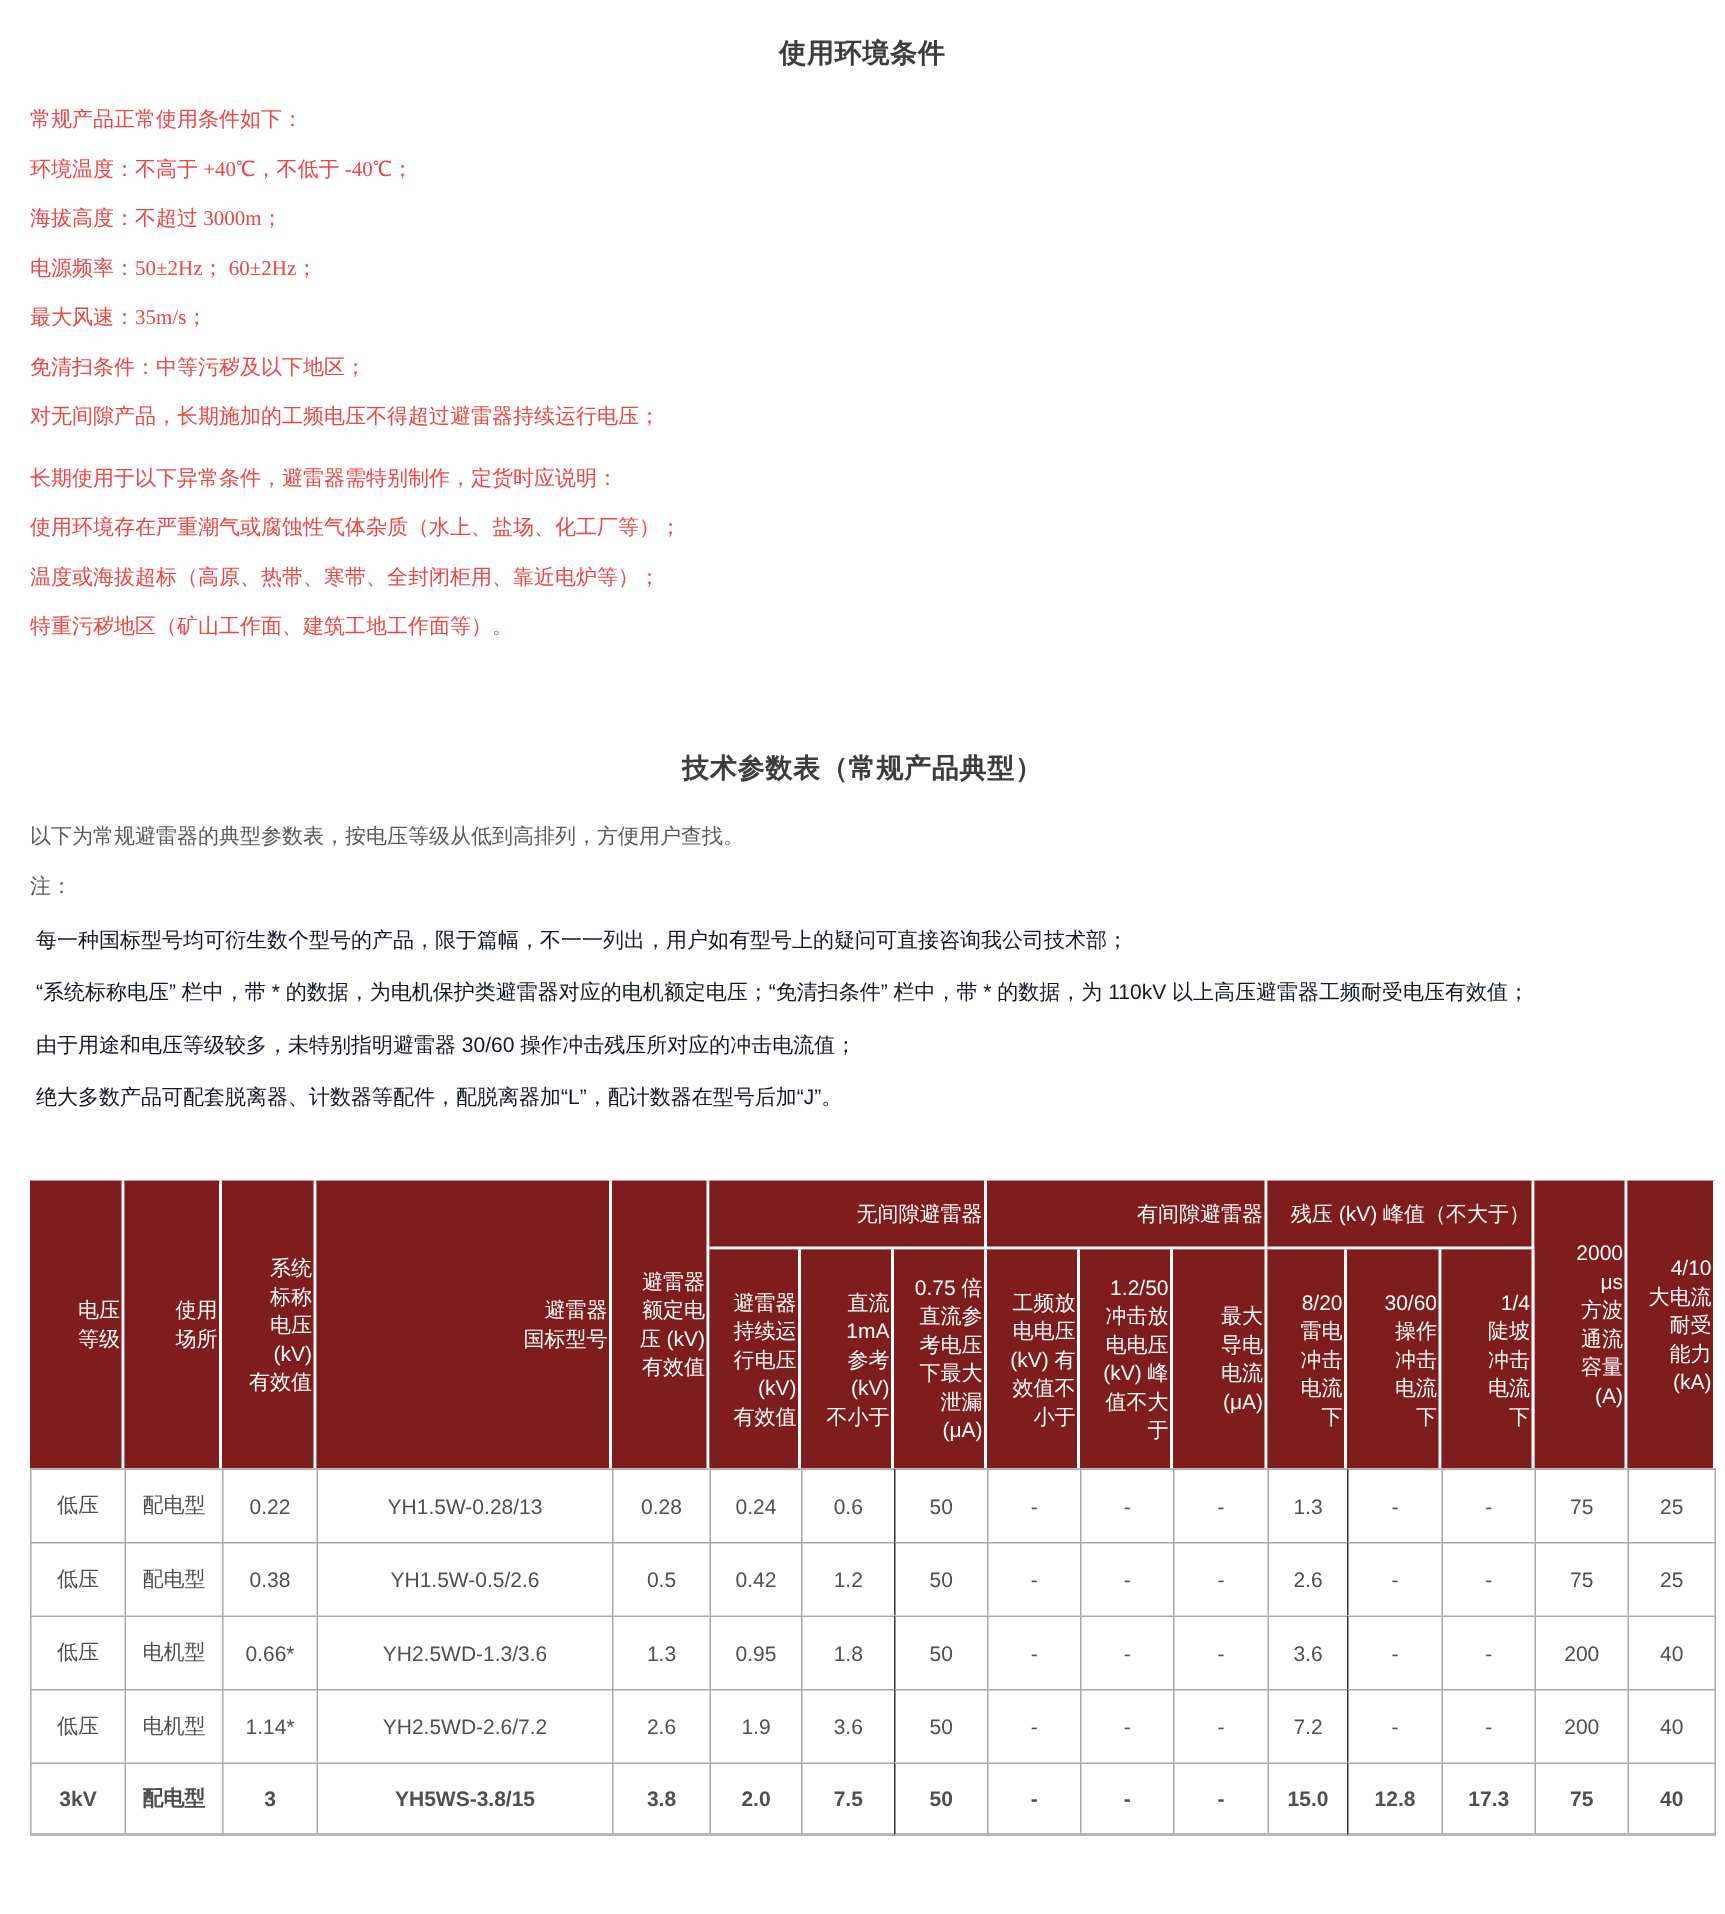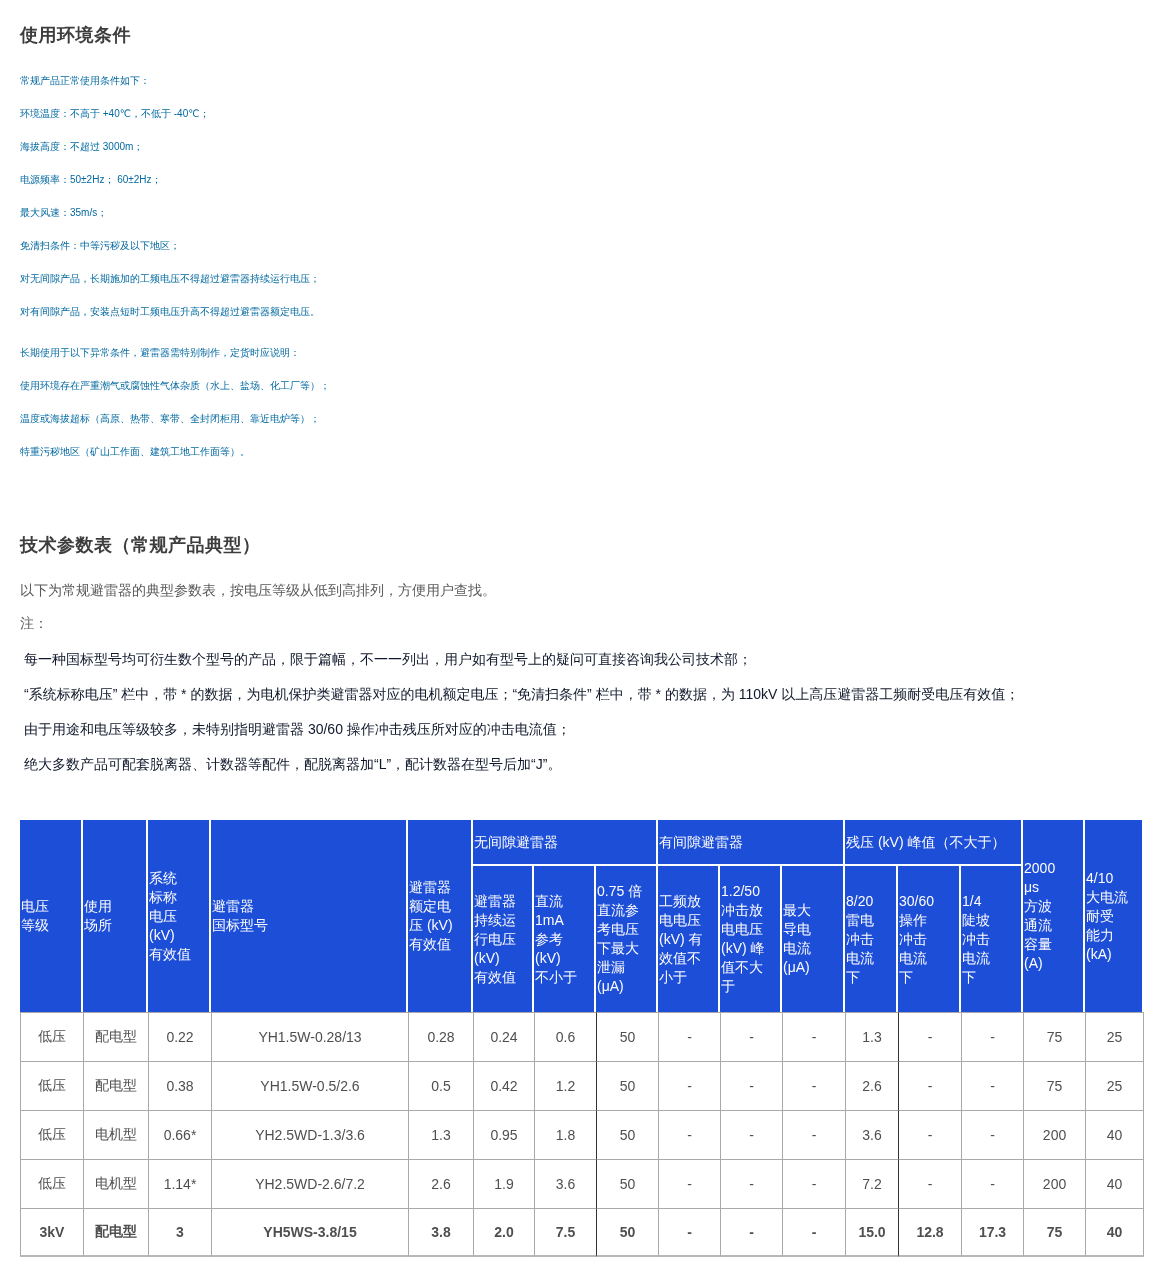--- a/index.html
+++ b/index.html
@@ -11,47 +11,49 @@
   }
   .page { padding: 22px 20px 0 20px; }
 
   h2.section-title {
     font-size: 18px;
     font-weight: 600;
     color: #3d3d3d;
     margin: 0 0 16px 0;
     line-height: 26px;
     letter-spacing: 0.5px;
+    text-align: center;
   }
   .para-block p {
     margin: 0;
-    font-size: 10px;
+    font-size: 14px;
     line-height: 33px;
-    color: #0369a1;
+    color: #ef4444;
+    font-family: Liberation Serif, serif;
   }
   .gap-8  { height: 8px; }
   .gap-28 { height: 28px; }
   .section-2 { margin-top: 36px; }
   .intro-block p { margin: 0; font-size: 14px; line-height: 33px; color: #595959; }
   .notes-block p { margin: 4px; font-size: 14px; line-height: 31px; color: #0f172a; max-width: 1112px; }
 
   
   table.spec-table {
     margin-top: 40px;
     border-spacing: 0;
     table-layout: fixed;
     width: 1124px;
   }
   table.spec-table th {
-    background: #1d4ed8;
+    background: #7f1d1d;
     color: #fdfdfd;
     font-weight: normal;
     font-size: 14px;
     line-height: 19px;
-    text-align: left;
+    text-align: right;
     vertical-align: middle;
     white-space: pre-line;
     padding: 4px 1px;
     border-right: 2px solid #ffffff;
   }
   table.spec-table thead th.group { border-bottom: 2px solid #ffffff; }
   table.spec-table thead tr.group-row { height: 46px; }
   table.spec-table thead tr.sub-row  { height: 146px; }
   table.spec-table td {
     height: 49px;
@@ -79,21 +81,20 @@
     <h2 class="section-title">使用环境条件</h2>
 
     <div class="para-block">
       <p>常规产品正常使用条件如下：</p>
       <p>环境温度：不高于 +40℃，不低于 -40℃；</p>
       <p>海拔高度：不超过 3000m；</p>
       <p>电源频率：50±2Hz； 60±2Hz；</p>
       <p>最大风速：35m/s；</p>
       <p>免清扫条件：中等污秽及以下地区；</p>
       <p>对无间隙产品，长期施加的工频电压不得超过避雷器持续运行电压；</p>
-      <p>对有间隙产品，安装点短时工频电压升高不得超过避雷器额定电压。</p>
     </div>
 
     <div class="gap-8"></div>
 
     <div class="para-block">
       <p>长期使用于以下异常条件，避雷器需特别制作，定货时应说明：</p>
       <p>使用环境存在严重潮气或腐蚀性气体杂质（水上、盐场、化工厂等）；</p>
       <p>温度或海拔超标（高原、热带、寒带、全封闭柜用、靠近电炉等）；</p>
       <p>特重污秽地区（矿山工作面、建筑工地工作面等）。</p>
     </div>

